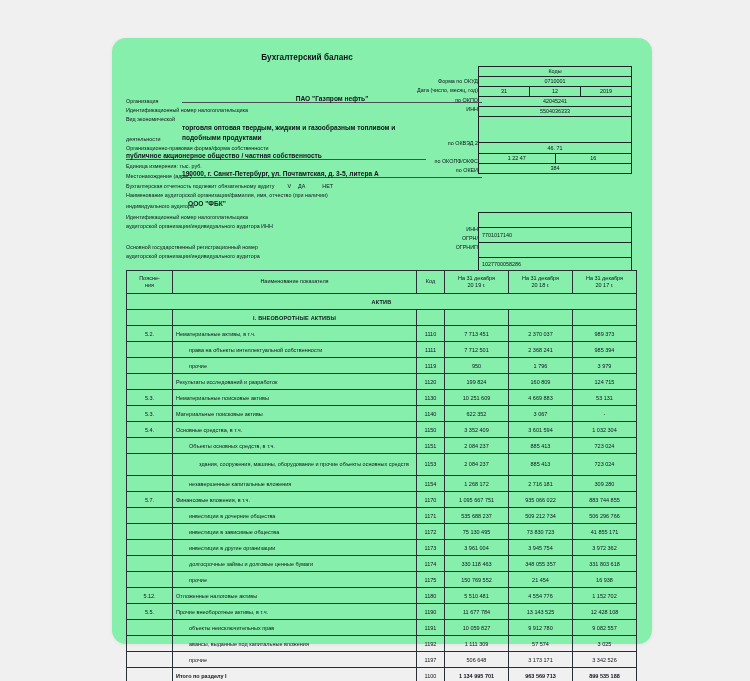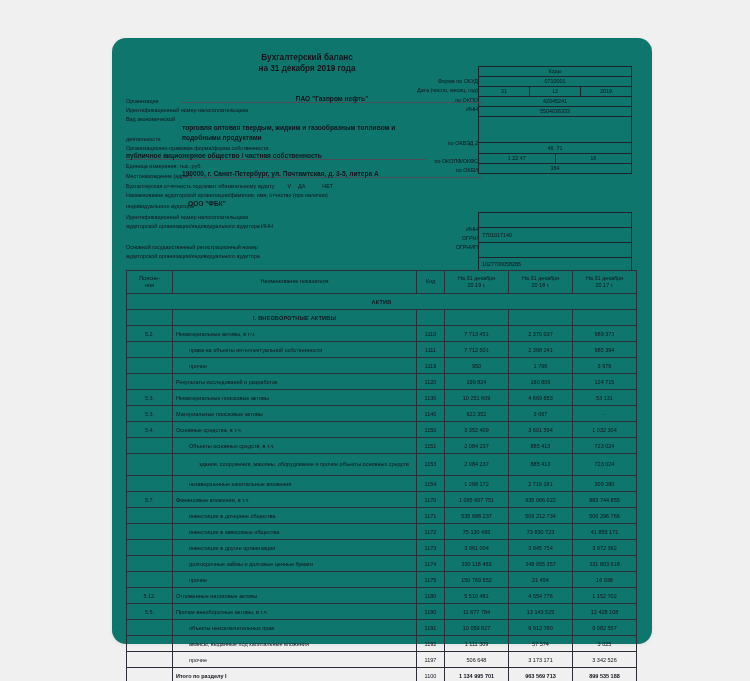--- a/index.html
+++ b/index.html
@@ -12,21 +12,21 @@
     background: #f0f0f0;
     font-family: "Liberation Sans", sans-serif;
     overflow: hidden;
   }
   .page-card {
     position: absolute;
     left: 112px;
     top: 38px;
     width: 540px;
     height: 606px;
-    background: #0f766e;
+    background: #86efac;
     border-radius: 14px;
     box-shadow: 0 1px 4px rgba(0,0,0,0.06);
   }
   .doc {
     position: absolute;
     left: 14px;
     top: 10px;
     width: 512px;
     height: 590px;
     color: #11131a;
@@ -139,21 +139,20 @@
   .nowrap { white-space: nowrap; }
 </style>
 </head>
 <body>
 
 <div class="page-card">
 <div class="doc">
 
   <div class="title-block">
     <span class="title-line">Бухгалтерский баланс</span>
-    <span class="title-line">на 31 декабря 2019 года</span>
   </div>
 
   <div class="codes-label" style="top:30px;">Форма по ОКУД</div>
   <div class="codes-label" style="top:39px;">Дата (число, месяц, год)</div>
   <div class="codes-label" style="top:49px;">по ОКПО</div>
   <div class="codes-label" style="top:58px;">ИНН</div>
   <div class="codes-label" style="top:92px;">по ОКВЭД 2</div>
   <div class="codes-label" style="top:110px;">по ОКОПФ/ОКФС</div>
   <div class="codes-label" style="top:119px;">по ОКЕИ</div>
 

